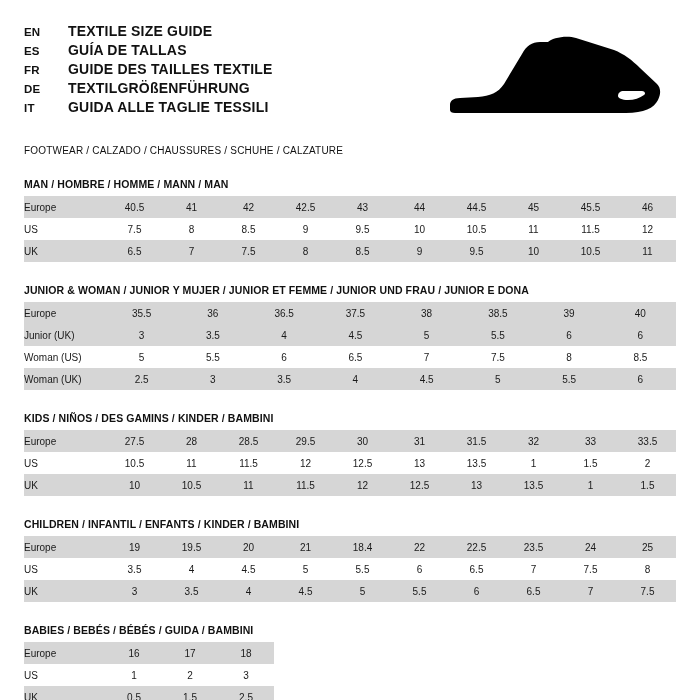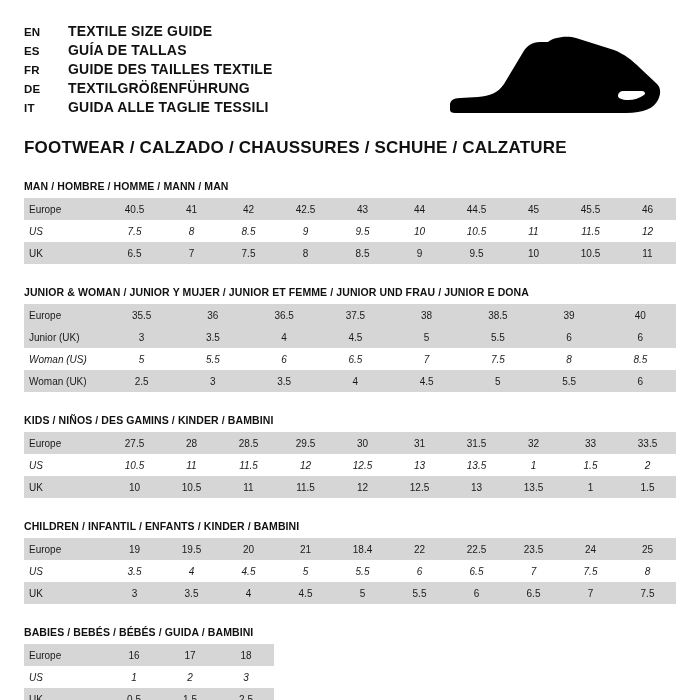--- a/index.html
+++ b/index.html
@@ -55,23 +55,23 @@
     height: 92px;
     margin-right: 6px;
     margin-top: 6px;
     display: flex;
     align-items: center;
     justify-content: center;
   }
   .shoe-wrap svg { display: block; }
 
   .section-caption {
-    margin-top: 18px;
-    font-size: 17px;
-    font-weight: bold;
+    margin-top: 25px;
+    font-size: 10px;
+    font-weight: normal;
     letter-spacing: 0.2px;
   }
 
   
   .block {
     margin-top: 22px;
   }
   .block-title {
     font-size: 10.5px;
     font-weight: bold;
@@ -87,29 +87,27 @@
   table.size td {
     font-size: 10px;
     padding: 4px 0 4px 0;
     color: #1a1a1a;
     text-align: center;
     height: 14px;
     white-space: nowrap;
   }
   table.size td.lbl {
     text-align: left;
-    padding-left: 5px;
     width: 82px;
   }
   table.size tr.shade td {
     background: #d6d6d6;
   }
   table.size tr.plain td {
     background: #ffffff;
-    font-style: italic;
   }
   
   .babies table.size td.lbl { width: 82px; }
 </style>
 </head>
 <body>
 
 <div class="page">
 
   <div class="header">

